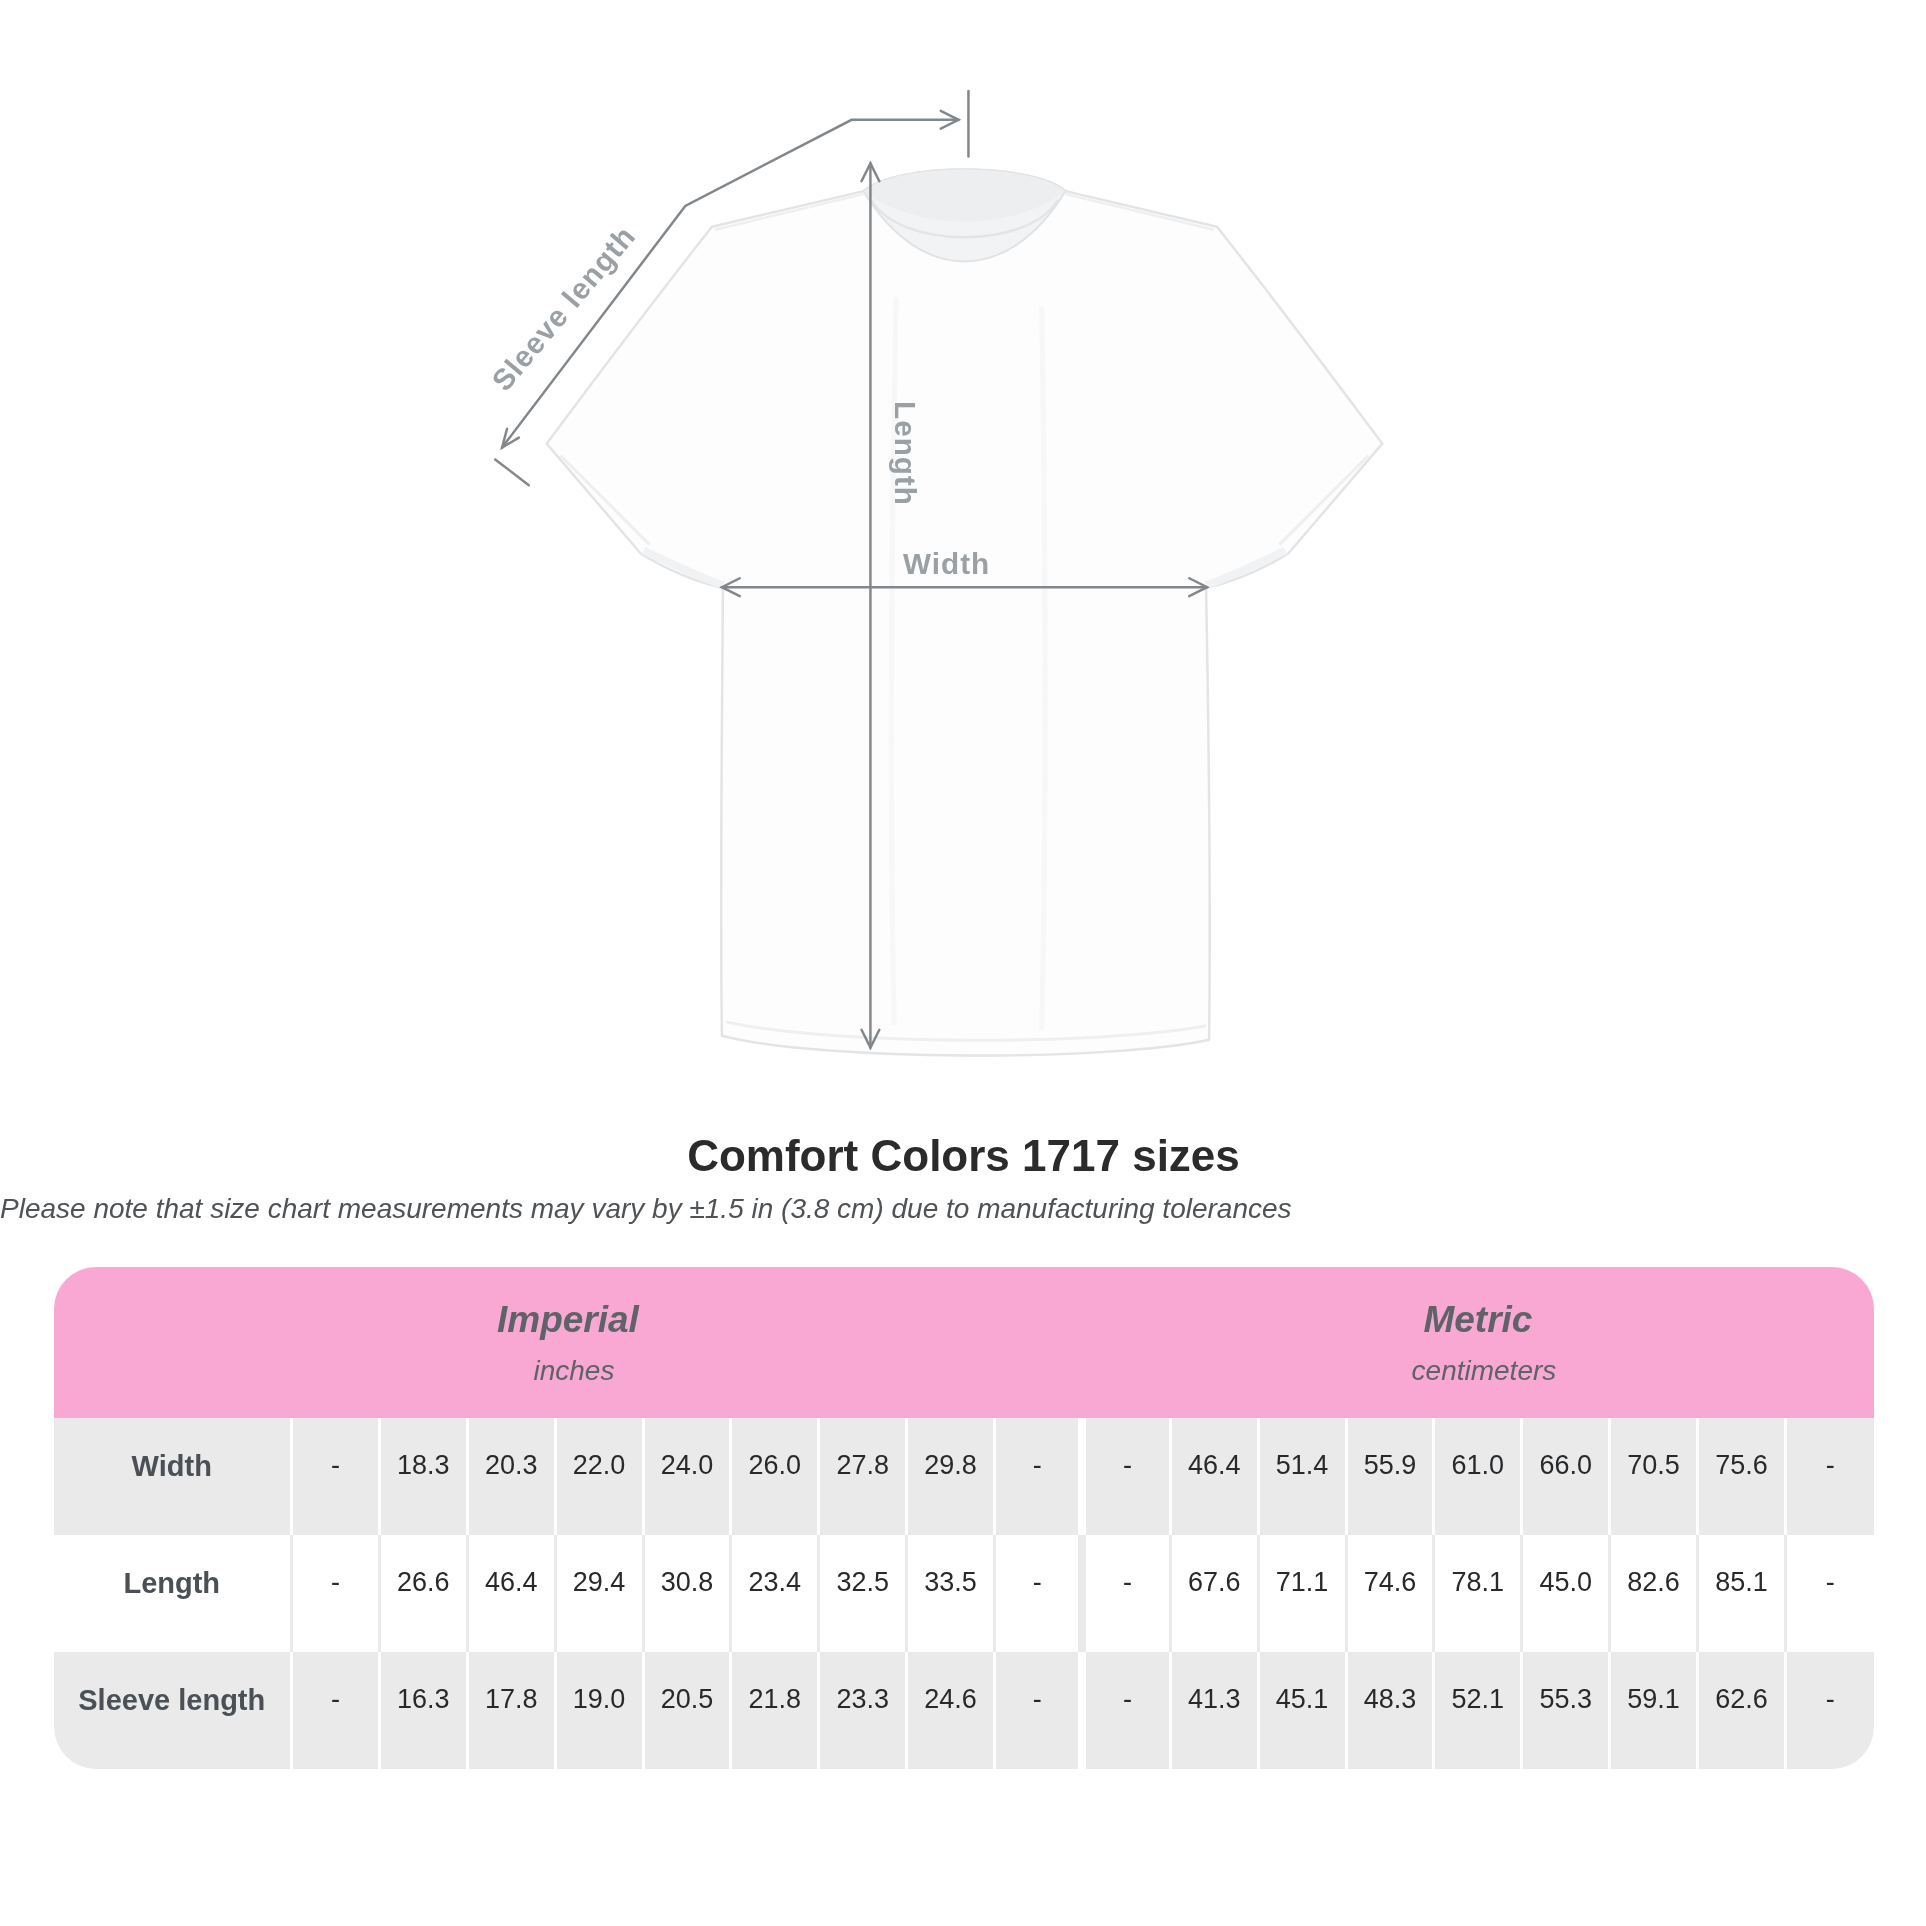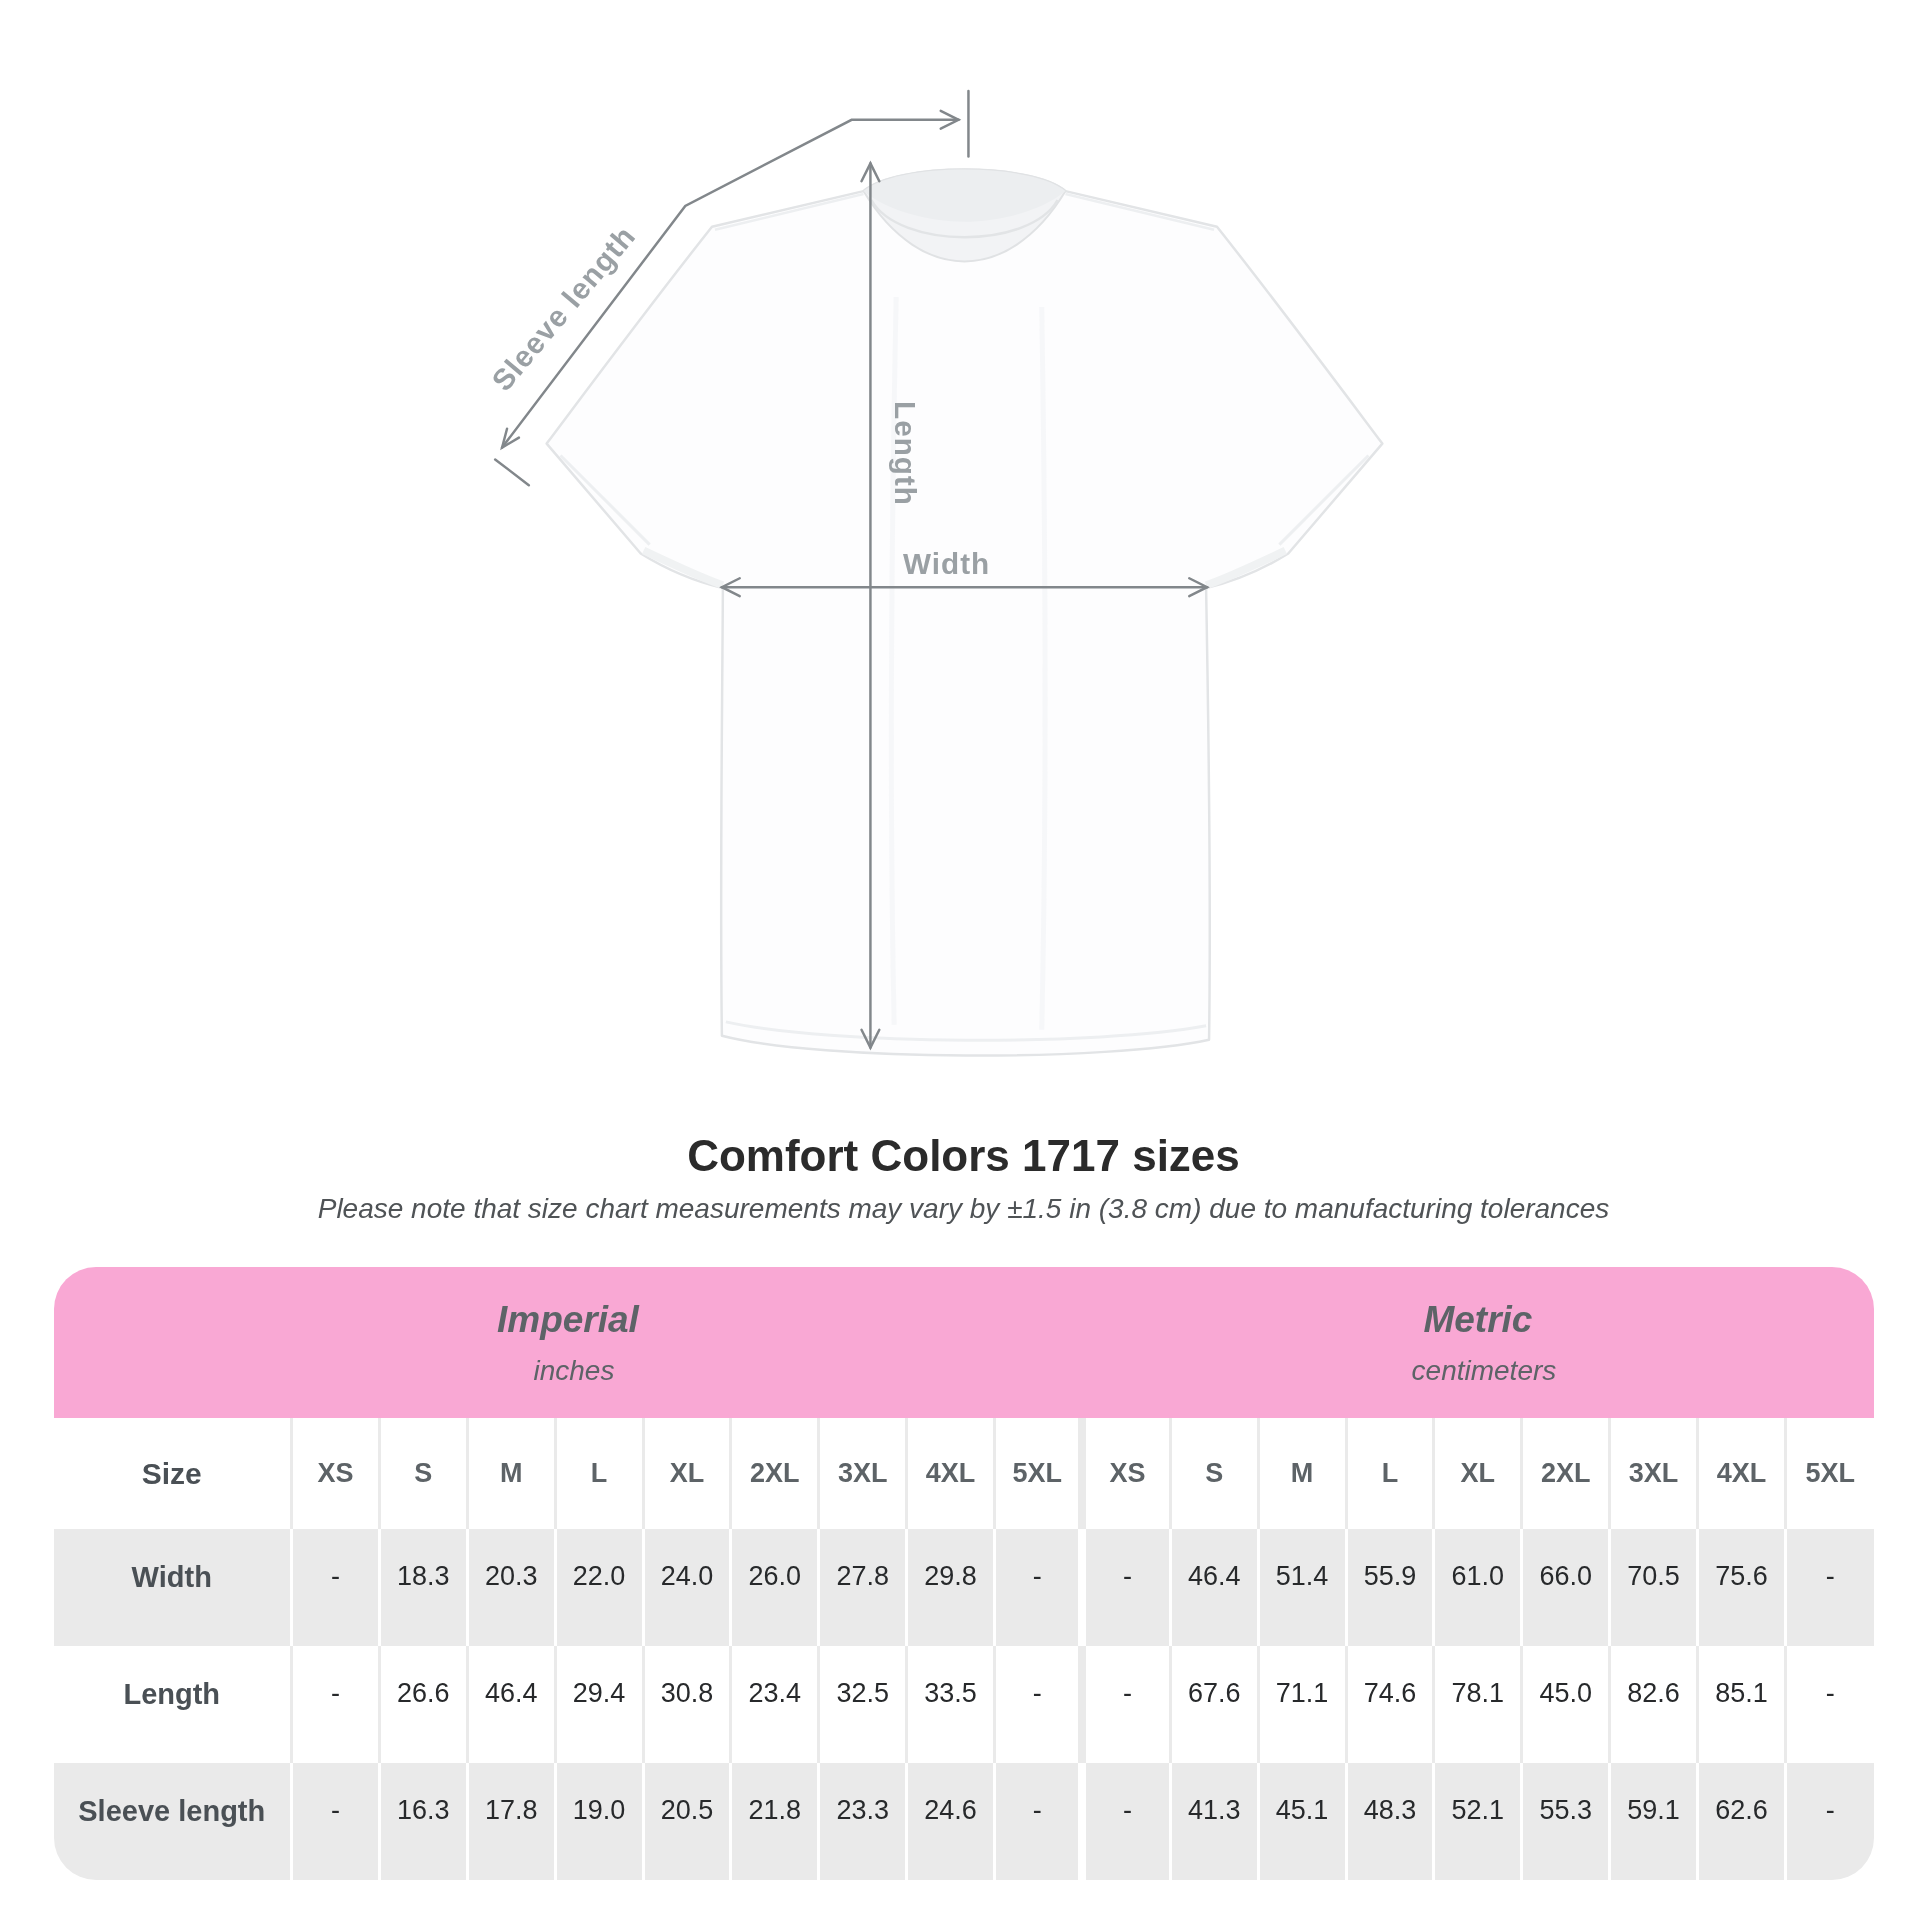--- a/index.html
+++ b/index.html
@@ -6,21 +6,21 @@
   .page{
     position:relative;width:1927px;height:1927px;background:#ffffff;overflow:hidden;
     font-family:"Liberation Sans",sans-serif;
   }
   
   .diagram{display:block;margin:0 auto;}
   .dim-label{font-family:"Liberation Sans",sans-serif;font-weight:bold;font-size:30px;
     fill:#9aa0a4;letter-spacing:1px;}
   
   .chart-title{margin:22px 0 0 0;text-align:center;font-size:44px;font-weight:bold;color:#2b2b2b;}
-  .chart-subtitle{margin:12px 0 0 0;text-align:center;font-size:28px;font-style:italic;color:#4f5356;font-weight:normal;}
+  .chart-subtitle{margin:12px 0 0 0;text-align:left;font-size:28px;font-style:italic;color:#4f5356;font-weight:normal;}
   
   .table-wrap{width:1820px;margin:42px auto 0 auto;border-radius:42px;overflow:hidden;}
   table.size-chart{border-collapse:collapse;table-layout:fixed;width:100%;}
   col.label-col{width:238px;}
   tr.band td{background:#f9a8d4;height:149px;vertical-align:middle;text-align:center;}
   .grp-name{font-size:37px;font-weight:bold;font-style:italic;color:#5d6367;}
   .grp-unit{font-size:28px;font-style:italic;color:#5d6367;margin-top:14px;padding-left:12px;}
   tr.white th,tr.white td{background:#ffffff;border-left:3px solid #eaeaea;}
   tr.gray th,tr.gray td{background:#eaeaea;border-left:3px solid #ffffff;}
   tr.white th:first-child,tr.gray th:first-child{border-left:none;}
@@ -129,41 +129,20 @@
         <tr class="band">
           <td colspan="10">
             <div class="grp-name">Imperial</div>
             <div class="grp-unit">inches</div>
           </td>
           <td colspan="9">
             <div class="grp-name">Metric</div>
             <div class="grp-unit">centimeters</div>
           </td>
         </tr>
-        <tr class="white size-row">
-          <th>Size</th>
-        <td>XS</td>
-            <td>S</td>
-            <td>M</td>
-            <td>L</td>
-            <td>XL</td>
-            <td>2XL</td>
-            <td>3XL</td>
-            <td>4XL</td>
-            <td>5XL</td>
-            <td class="gsep">XS</td>
-            <td>S</td>
-            <td>M</td>
-            <td>L</td>
-            <td>XL</td>
-            <td>2XL</td>
-            <td>3XL</td>
-            <td>4XL</td>
-            <td>5XL</td>
-          </tr>
 
       <tr class="gray data-row">
             <th>Width</th>
             <td>-</td>
             <td>18.3</td>
             <td>20.3</td>
             <td>22.0</td>
             <td>24.0</td>
             <td>26.0</td>
             <td>27.8</td>

